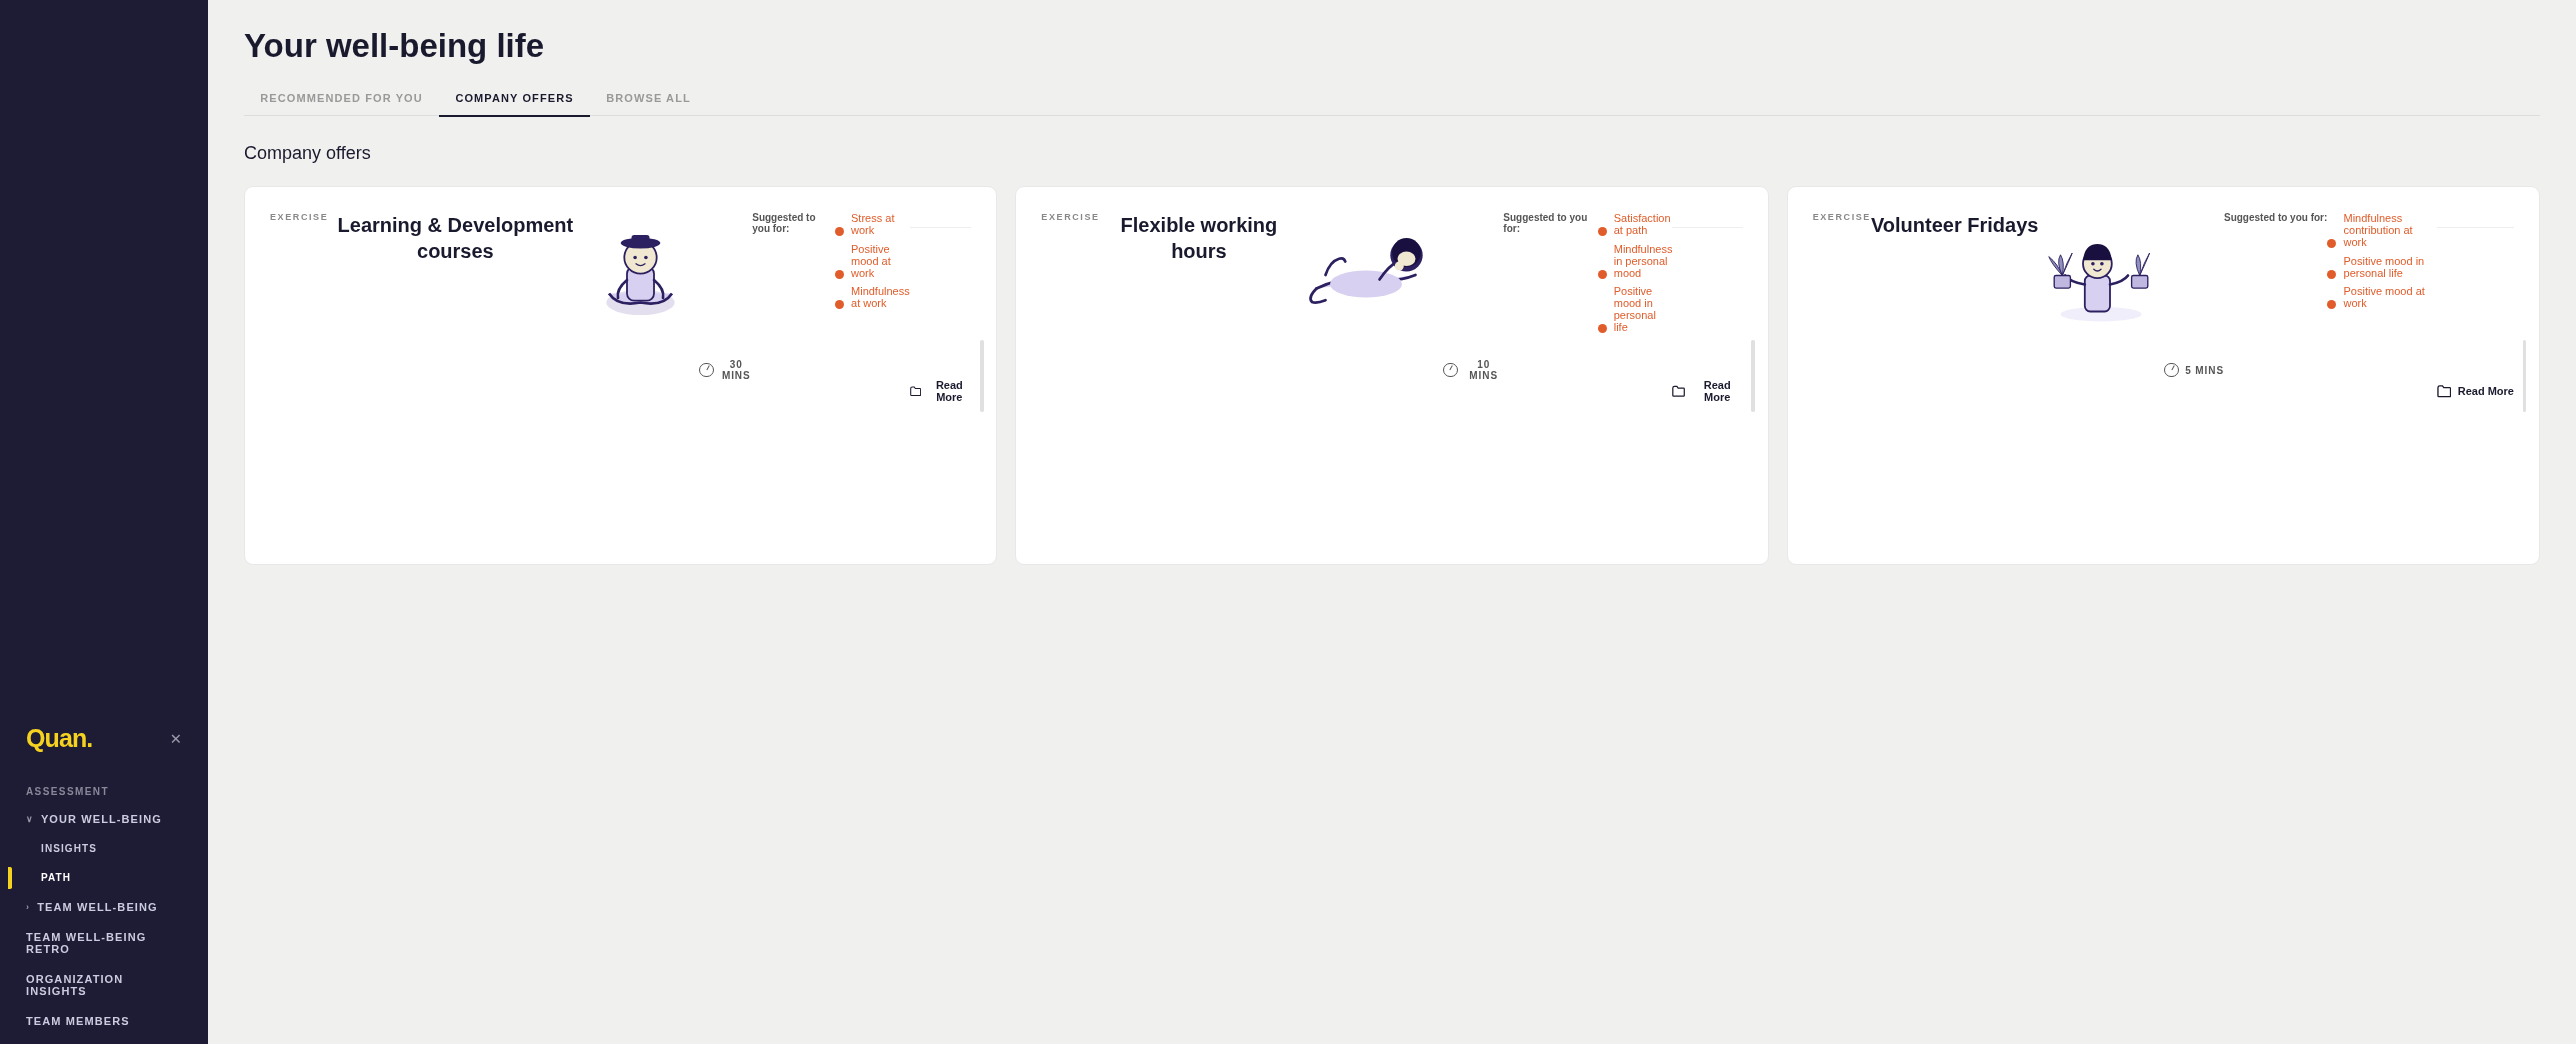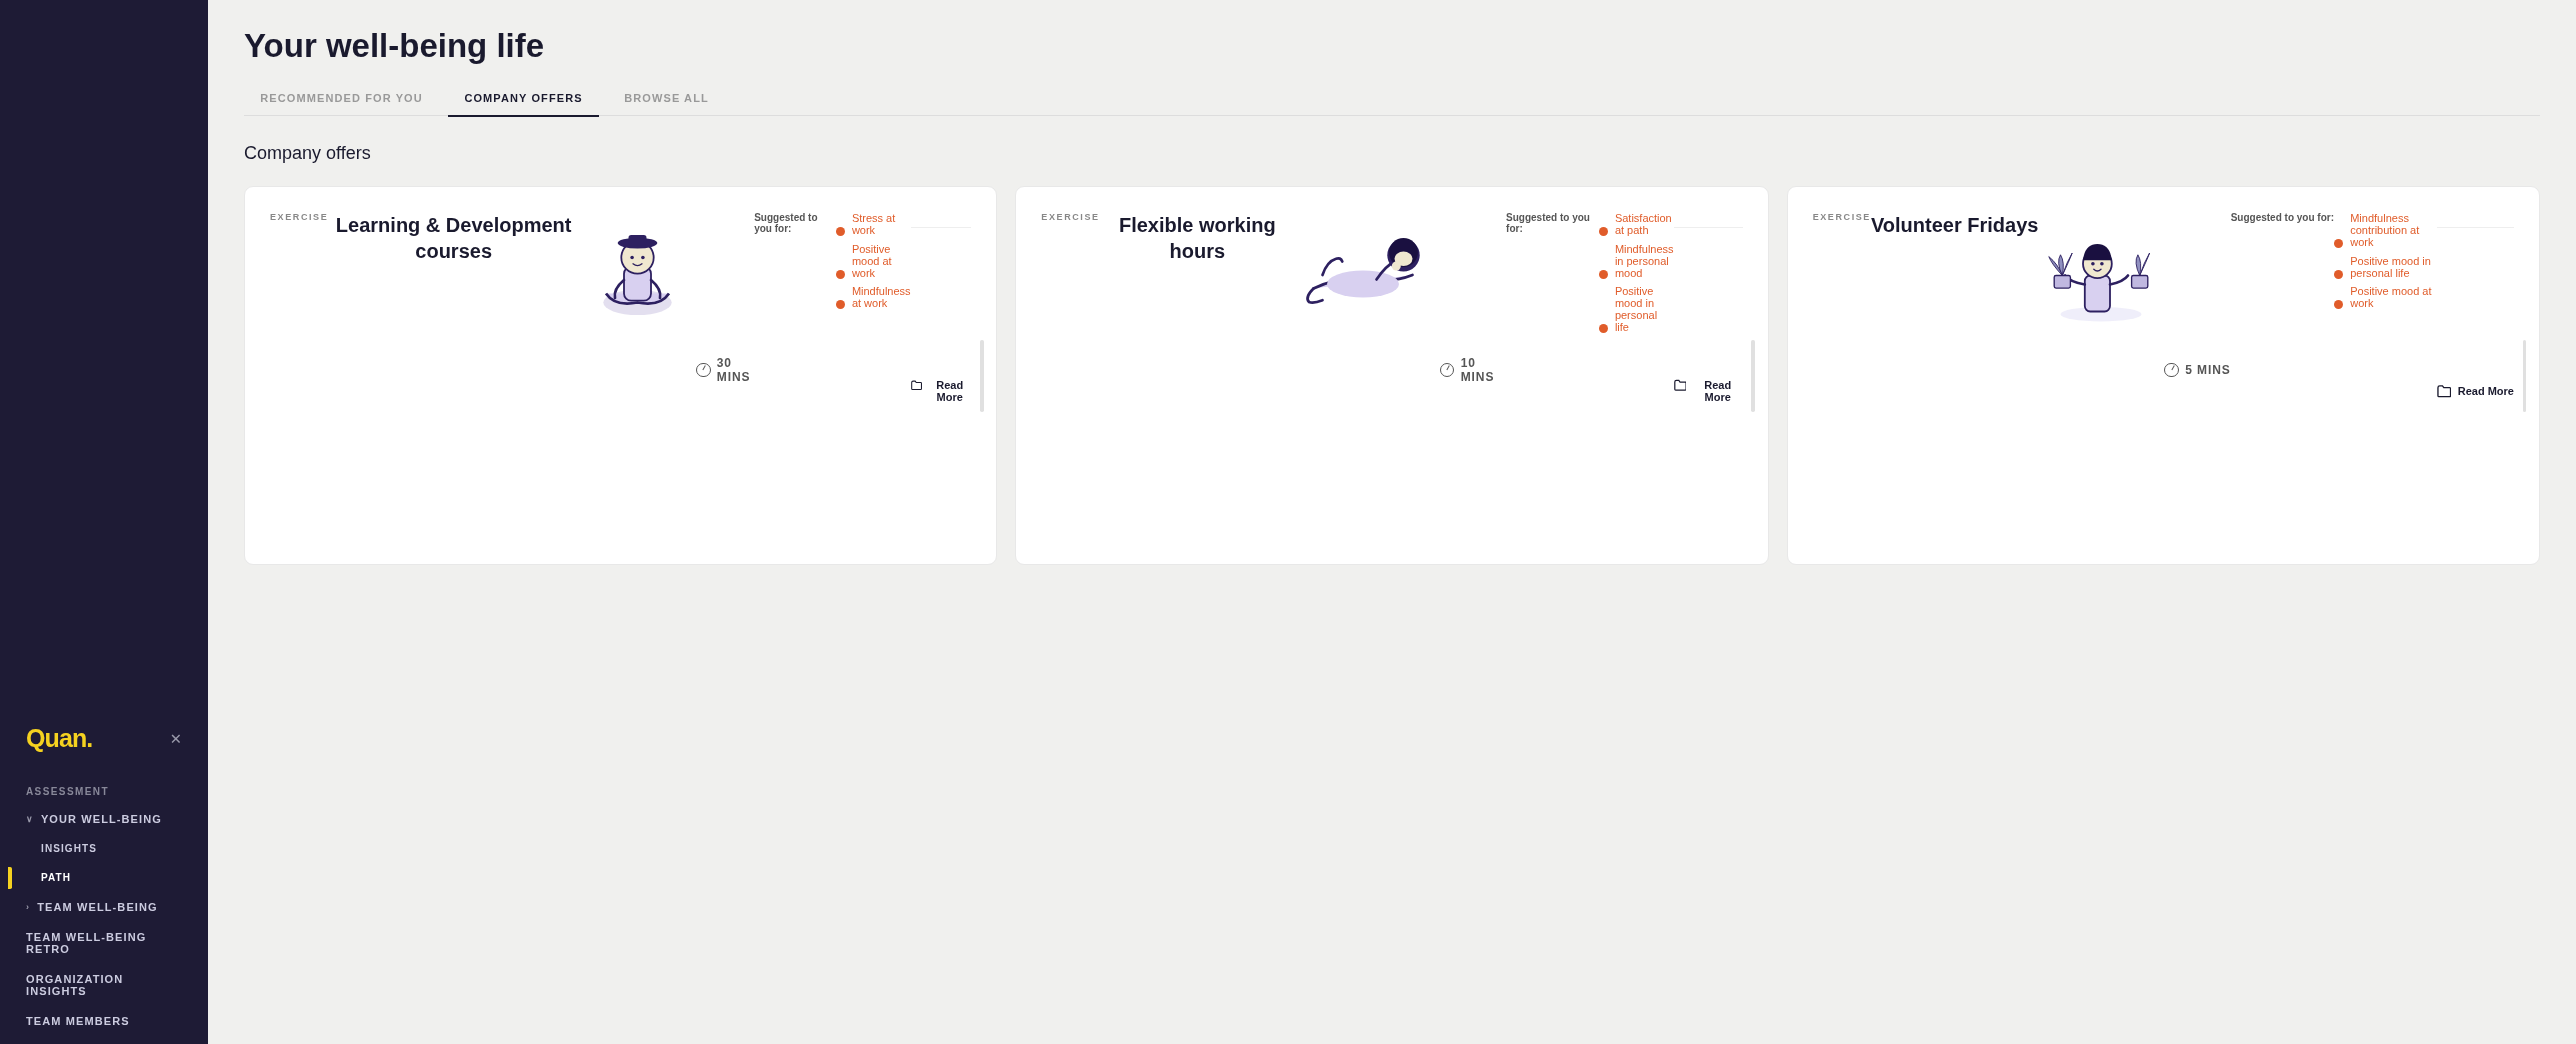--- a/index.html
+++ b/index.html
@@ -95,21 +95,21 @@
       padding: 27px 36px 0 36px;
     }
     .page-title {
       font-size: 33px;
       font-weight: 800;
       color: #1a1a2e;
       margin-bottom: 18px;
     }
     .tabs {
       display: flex;
-      gap: 9px;
+      gap: 0;
       border-bottom: 1.8px solid #ddd;
     }
     .tab {
       font-size: 11px;
       font-weight: 600;
       letter-spacing: 1.1px;
       text-transform: uppercase;
       color: #999;
       padding: 9px 16.3px 11px 16.3px;
       cursor: pointer;
@@ -167,26 +167,27 @@
       display: flex;
       justify-content: center;
       align-items: center;
       height: 117px;
       margin-bottom: 16.3px;
     }
     .card-duration {
       display: flex;
       align-items: center;
       gap: 6.3px;
-      font-size: 12px;
+      font-size: 10px;
       font-weight: 600;
       letter-spacing: 0.9px;
       color: #555;
       text-transform: uppercase;
       margin-bottom: 18px;
+      text-align: center;
     }
     .clock-icon {
       width: 14.5px;
       height: 14.5px;
       border: 1.8px solid #555;
       border-radius: 50%;
       display: inline-flex;
       align-items: center;
       justify-content: center;
       position: relative;
@@ -248,20 +249,21 @@
     .card-footer {
       display: flex;
       align-items: center;
       justify-content: flex-end;
       margin-top: 14.5px;
       padding-top: 9px;
       border-top: 0.9px solid #eee;
     }
     .read-more-btn {
       display: flex;
+      align-items: center;
       gap: 6.3px;
       font-size: 11px;
       font-weight: 600;
       color: #1a1a2e;
       cursor: pointer;
       background: none;
       border: none;
       text-decoration: none;
     }
 

